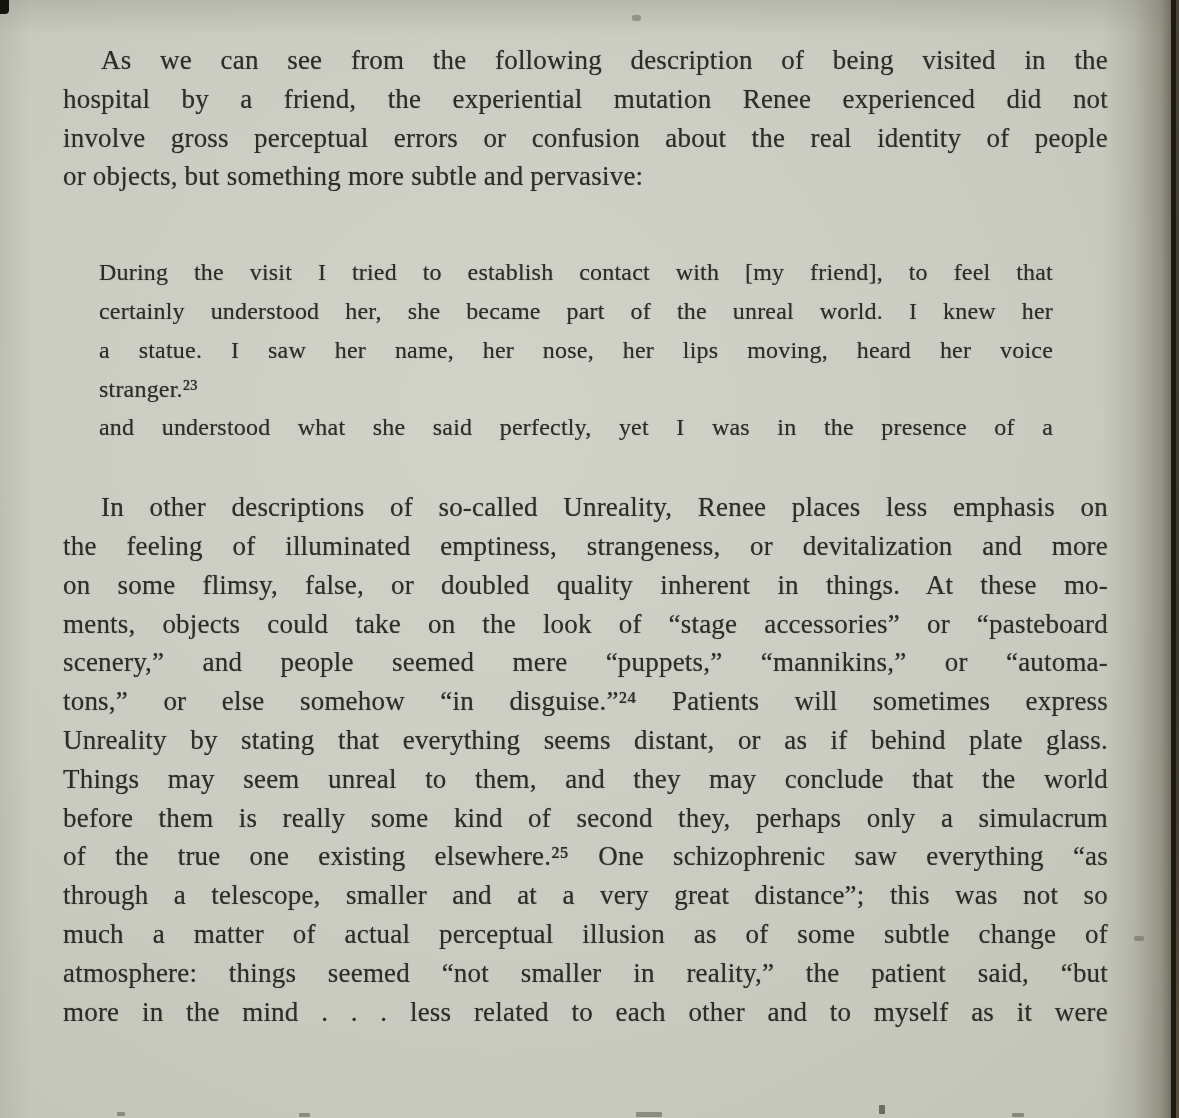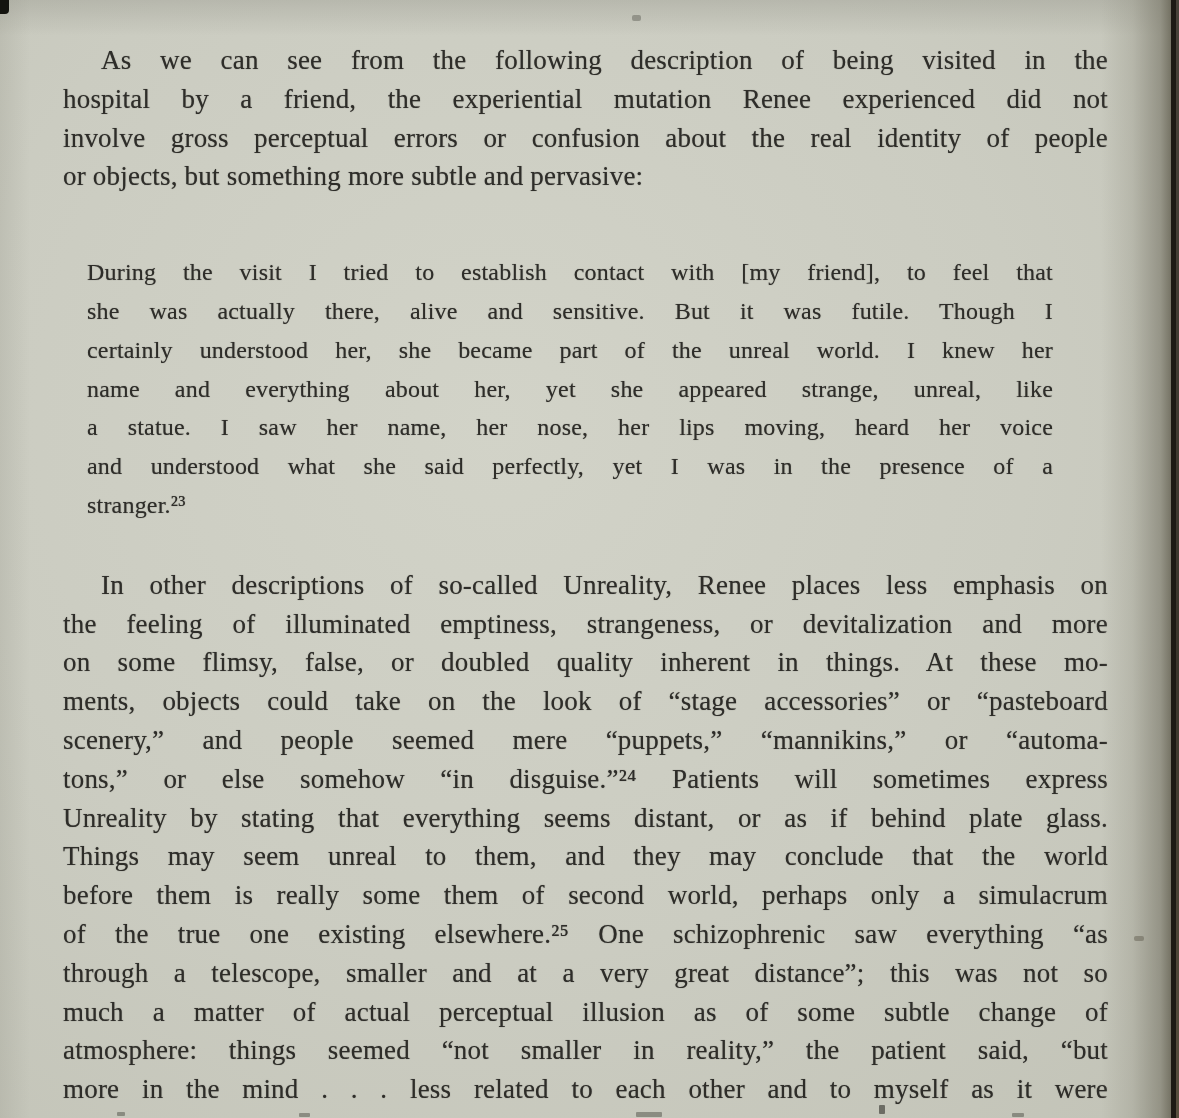--- a/index.html
+++ b/index.html
@@ -58,21 +58,21 @@
     color: #2e2d29;
     text-shadow: 0 0 1px rgba(46,45,41,0.55);
   }
   .para {
     font-size: 27px;
     line-height: 38.8px;
     letter-spacing: 0.2px;
   }
   .para.block-quote {
     font-size: 24px;
-    margin: 57px 55px 0 24px;
+    margin: 57px 55px 0 36px;
   }
   .para.body-2 { margin-top: 41px; }
   .line {
     text-align: justify;
     text-align-last: justify;
     white-space: normal;
   }
   .line.indent { text-indent: 38px; }
   .line.last { text-align: right; text-align-last: left; }
 
@@ -93,37 +93,35 @@
 
   <div class="page-text">
       <div class="para paragraph">
         <div class="line indent">As we can see from the following description of being visited in the</div>
         <div class="line">hospital by a friend, the experiential mutation Renee experienced did not</div>
         <div class="line">involve gross perceptual errors or confusion about the real identity of people</div>
         <div class="line last">or objects, but something more subtle and pervasive:</div>
       </div>
       <div class="para block-quote">
         <div class="line">During the visit I tried to establish contact with [my friend], to feel that</div>
-        <div class="line">she was actually there, alive and sensitive. But it was futile. Though I</div>
         <div class="line">certainly understood her, she became part of the unreal world. I knew her</div>
-        <div class="line">name and everything about her, yet she appeared strange, unreal, like</div>
         <div class="line">a statue. I saw her name, her nose, her lips moving, heard her voice</div>
+        <div class="line last">stranger.²³</div>
         <div class="line">and understood what she said perfectly, yet I was in the presence of a</div>
-        <div class="line last">stranger.²³</div>
       </div>
       <div class="para paragraph body-2">
         <div class="line indent">In other descriptions of so-called Unreality, Renee places less emphasis on</div>
         <div class="line">the feeling of illuminated emptiness, strangeness, or devitalization and more</div>
         <div class="line">on some flimsy, false, or doubled quality inherent in things. At these mo-</div>
         <div class="line">ments, objects could take on the look of “stage accessories” or “pasteboard</div>
         <div class="line">scenery,” and people seemed mere “puppets,” “mannikins,” or “automa-</div>
         <div class="line">tons,” or else somehow “in disguise.”²⁴ Patients will sometimes express</div>
         <div class="line">Unreality by stating that everything seems distant, or as if behind plate glass.</div>
         <div class="line">Things may seem unreal to them, and they may conclude that the world</div>
-        <div class="line">before them is really some them of second world, perhaps only a simulacrum</div>
+        <div class="line">before them is really some kind of second they, perhaps only a simulacrum</div>
         <div class="line">of the true one existing elsewhere.²⁵ One schizophrenic saw everything “as</div>
         <div class="line">through a telescope, smaller and at a very great distance”; this was not so</div>
         <div class="line">much a matter of actual perceptual illusion as of some subtle change of</div>
         <div class="line">atmosphere: things seemed “not smaller in reality,” the patient said, “but</div>
         <div class="line">more in the mind . . . less related to each other and to myself as it were</div>
       </div>
     </div>
 
   <div class="right-band"></div>
   <div class="edge-line"></div>

